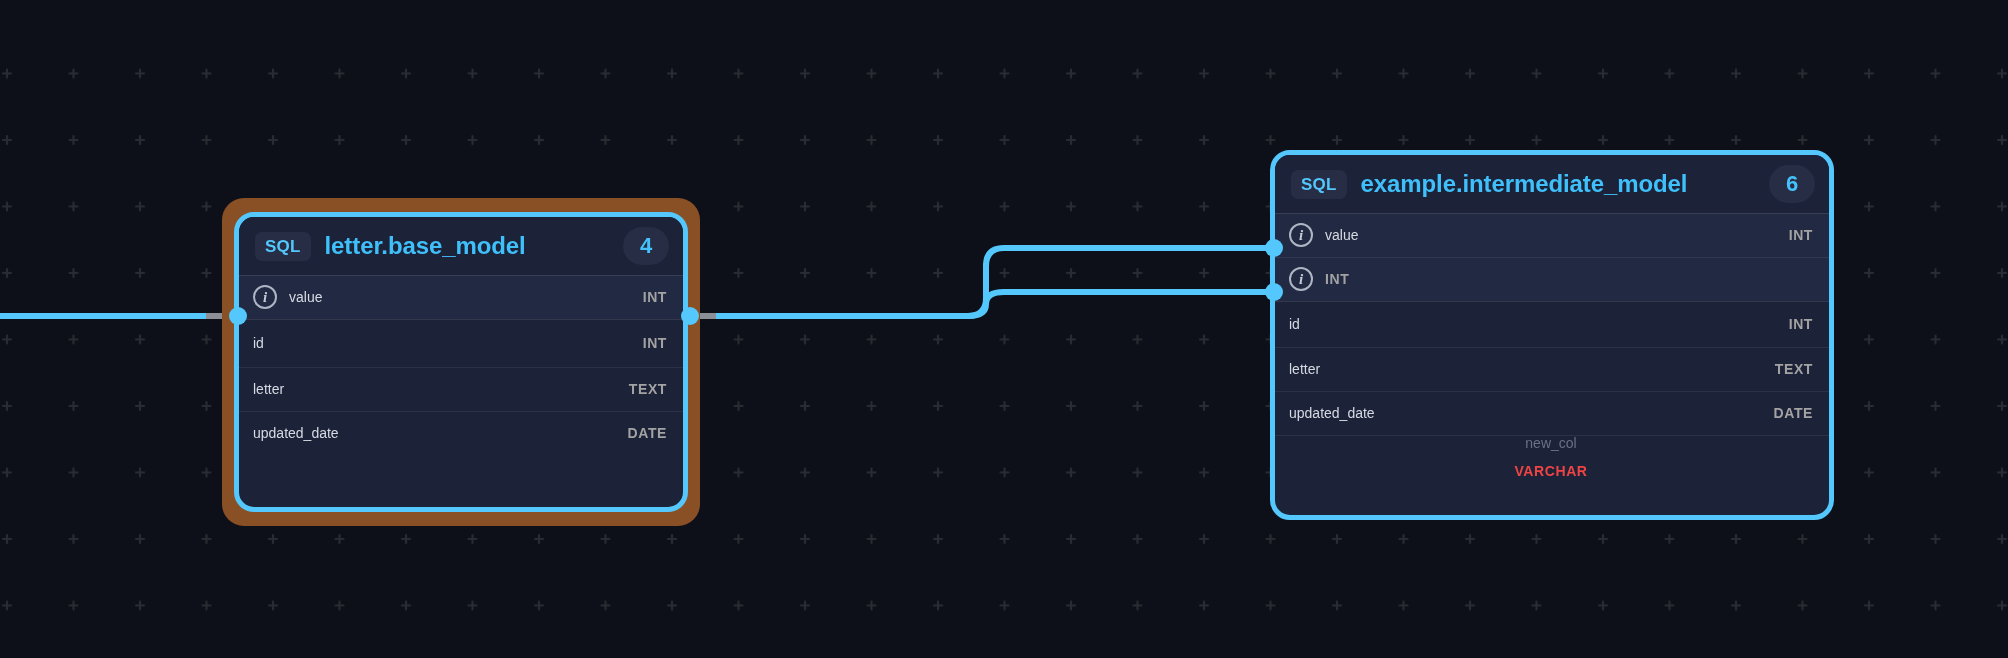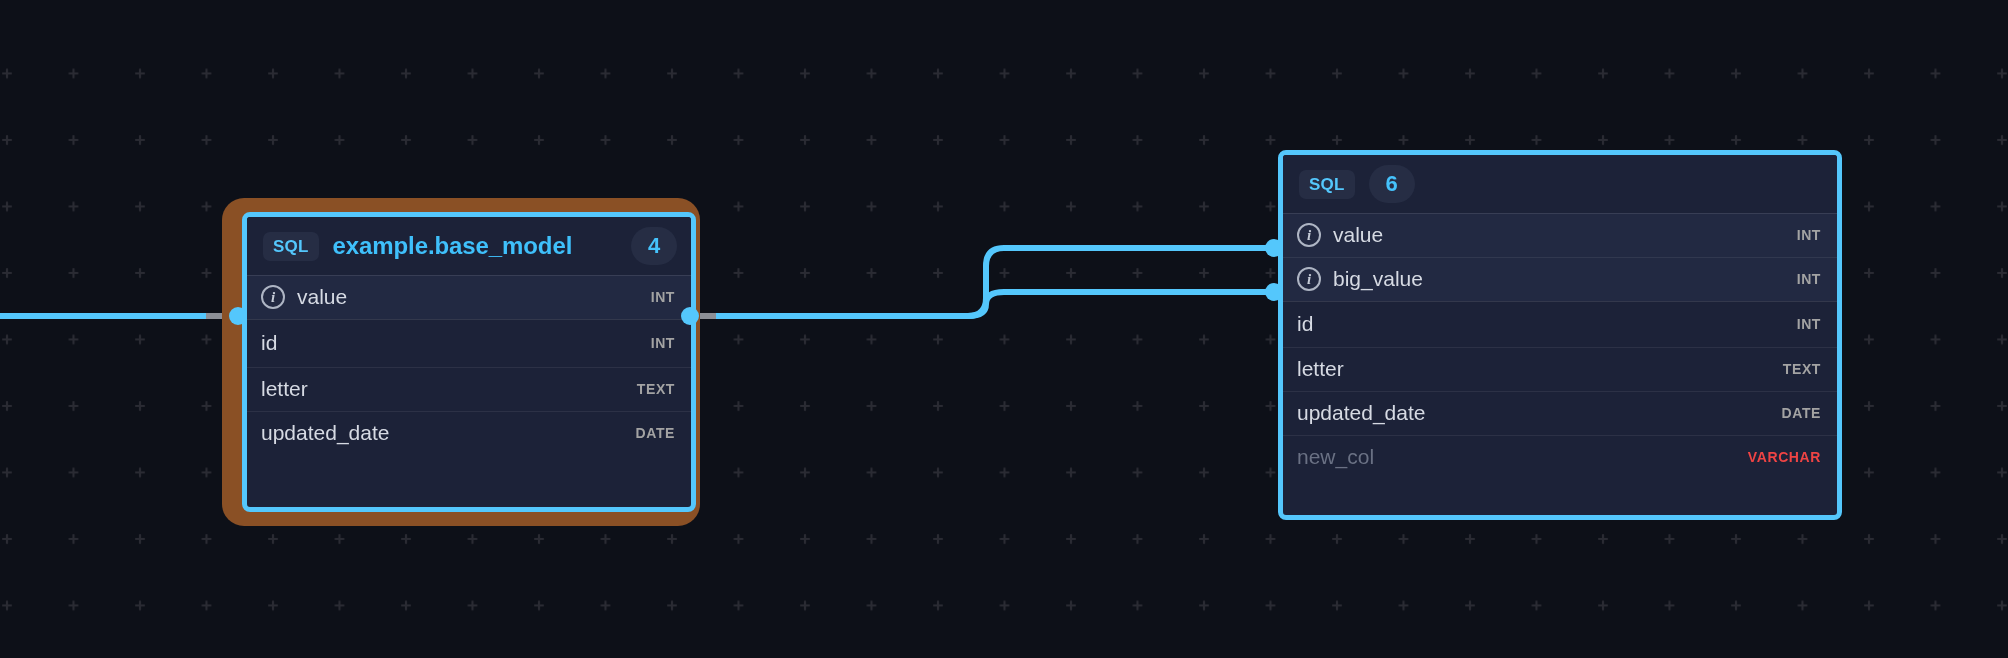--- a/index.html
+++ b/index.html
@@ -39,26 +39,25 @@
     position: absolute;
     left: 0; top: 0;
     width: 2008px; height: 658px;
     pointer-events: none;
   }
 
   
   .node {
     position: absolute;
     box-sizing: border-box;
-    border-radius: 8px;
+    border-radius: 20px;
     background: #1c2238;
     border: 5px solid #54c7fc;
     overflow: hidden;
     box-shadow: 0 0 0 0 rgba(0,0,0,0);
-    margin-left: 8px;
   }
   .node-outer-ring {
     position: absolute;
     box-sizing: border-box;
     border-radius: 22px;
     background: #8a5025;
   }
 
   .node-header {
     display: flex;
@@ -143,21 +142,21 @@
     display: flex;
     align-items: center;
     justify-content: center;
     margin-right: 12px;
     box-sizing: border-box;
     line-height: 1;
   }
   .col-name {
     flex: 1 1 auto;
     color: #d6dae3;
-    font-size: 21px;
+    font-size: 14px;
     font-weight: 400;
     white-space: nowrap;
   }
   .col-type {
     flex: 0 0 auto;
     color: #a3a3a3;
     font-size: 14px;
     font-weight: 700;
     letter-spacing: .6px;
   }
@@ -207,21 +206,21 @@
 
     <path d="M690,316 L716,316" fill="none" stroke="#8c8f96" stroke-width="6"></path>
   </svg>
 
   <div class="node-outer-ring" style="left:222px; top:198px; width:478px; height:328px;"></div>
 
   <div class="node" id="node-base-model" style="left:234px; top:212px; width:454px; height:300px;">
 
     <div class="node-header">
       <span class="sql-badge">SQL</span>
-      <span class="node-title">example.base_model</span>
+      <span class="node-title">letter.base_model</span>
       <span class="count-badge">4</span>
     </div>
 
     <div class="col-row connected group-start">
       <span class="info-icon">i</span>
       <span class="col-name">value</span>
       <span class="col-type">INT</span>
     </div>
 
     <div class="col-row group-start" style="height:48px;">
@@ -242,51 +241,51 @@
     <div class="node-tail"></div>
   </div>
 
   <div class="port" style="left:229px; top:307px;"></div>
   <div class="port" style="left:681px; top:307px;"></div>
 
   <div class="node" id="node-intermediate-model" style="left:1270px; top:150px; width:564px; height:370px;">
 
     <div class="node-header">
       <span class="sql-badge">SQL</span>
+      <span class="node-title">example.intermediate_model</span>
       <span class="count-badge">6</span>
     </div>
 
     <div class="col-row connected group-start">
       <span class="info-icon">i</span>
       <span class="col-name">value</span>
       <span class="col-type">INT</span>
     </div>
 
     <div class="col-row connected sep-top">
       <span class="info-icon">i</span>
-      <span class="col-name">big_value</span>
       <span class="col-type">INT</span>
     </div>
 
     <div class="col-row group-start" style="height:46px;">
       <span class="col-name">id</span>
       <span class="col-type">INT</span>
     </div>
 
     <div class="col-row sep-top" style="height:44px;">
       <span class="col-name">letter</span>
       <span class="col-type">TEXT</span>
     </div>
 
     <div class="col-row sep-top" style="height:44px;">
       <span class="col-name">updated_date</span>
       <span class="col-type">DATE</span>
     </div>
 
-    <div class="col-row sep-top dim" style="height:44px;">
+    <div class="col-row sep-top dim" style="height:44px;flex-direction:column;">
       <span class="col-name">new_col</span>
       <span class="col-type">VARCHAR</span>
     </div>
 
     <div class="node-tail"></div>
   </div>
 
   <div class="port" style="left:1265px; top:239px;"></div>
   <div class="port" style="left:1265px; top:283px;"></div>
 

